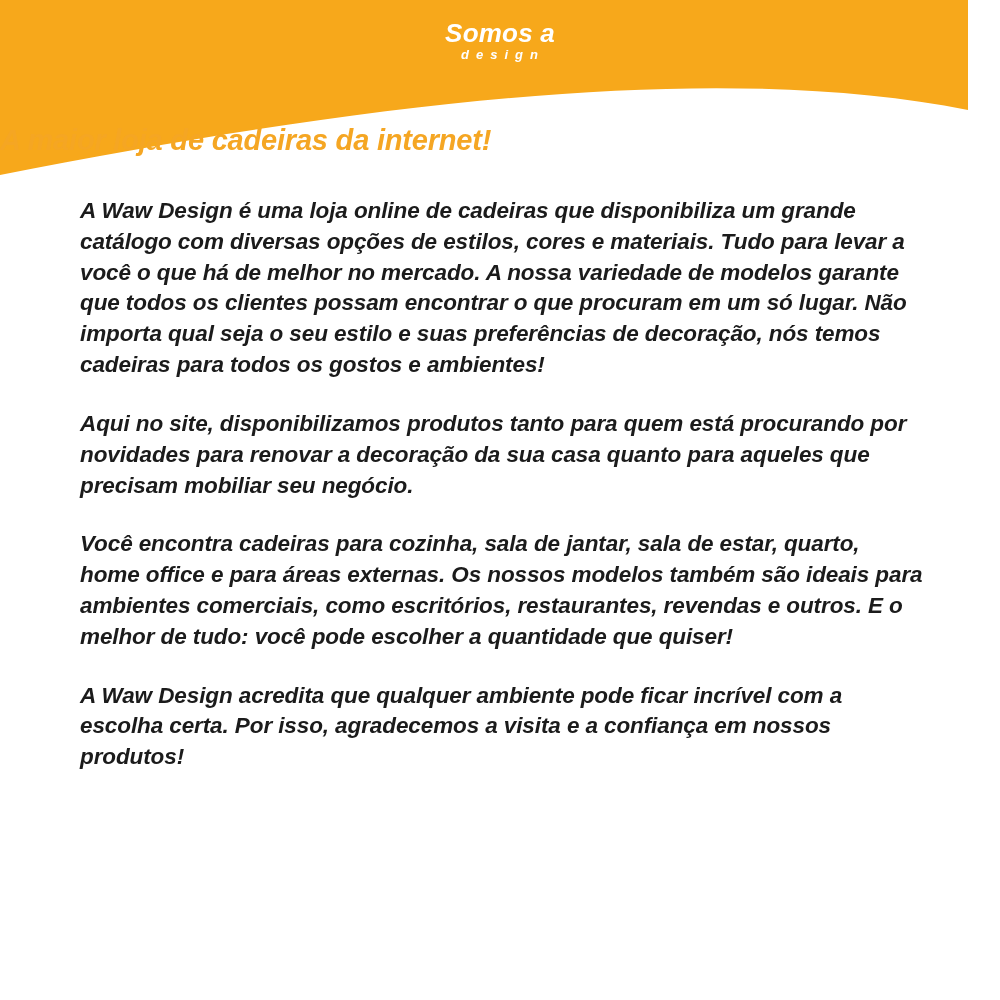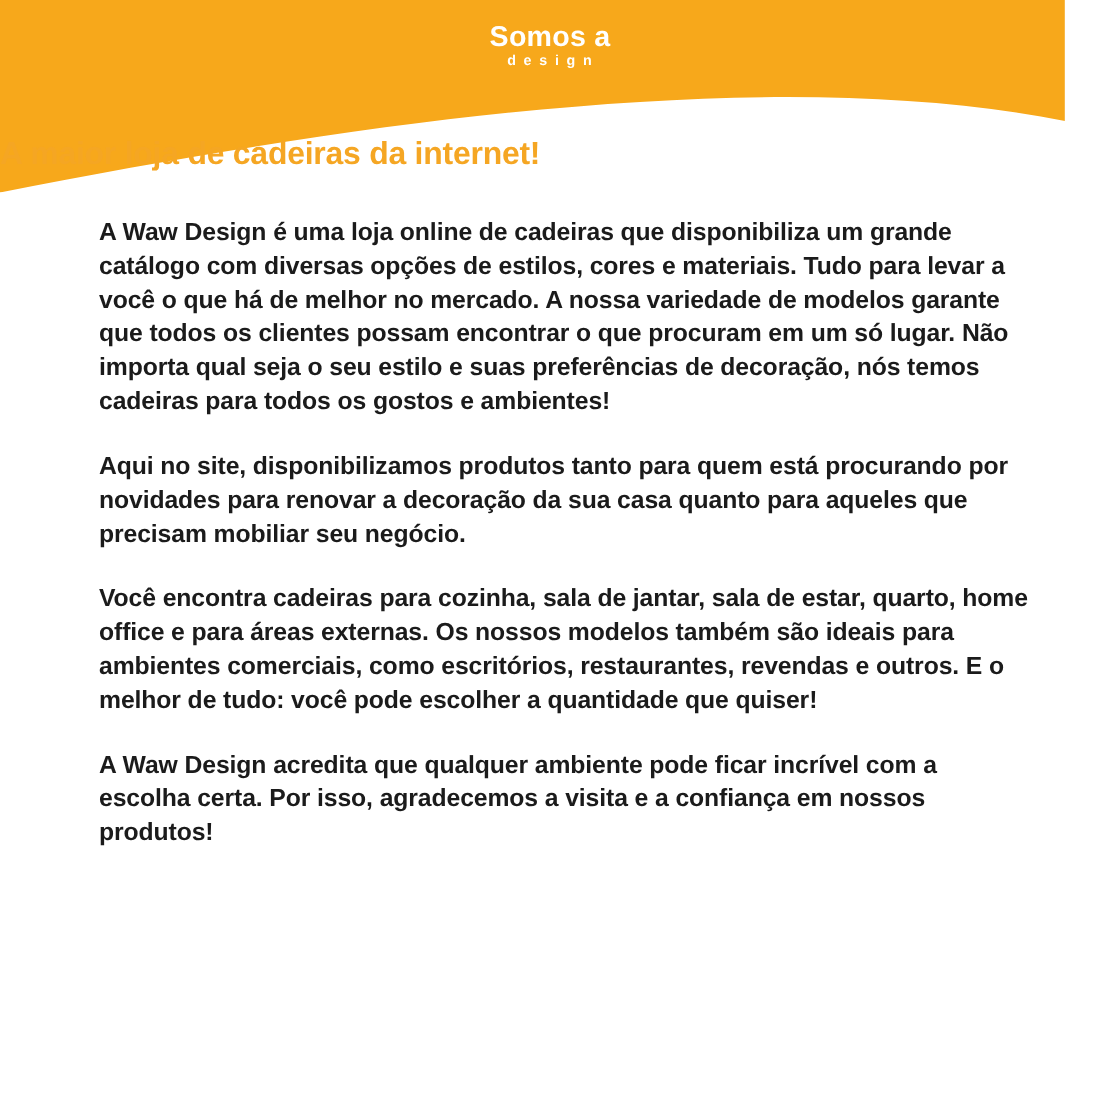--- a/index.html
+++ b/index.html
@@ -13,20 +13,21 @@
     font-family: "Liberation Sans", sans-serif;
     overflow: hidden;
   }
 
   .page {
     position: relative;
     width: 968px;
     height: 1000px;
     background: #ffffff;
     overflow: hidden;
+    font-style: italic;
   }
 
   
   .header {
     position: relative;
     width: 1000px;
     height: 175px;
     overflow: hidden;
   }
   .header-shape {
@@ -85,21 +86,21 @@
     font-size: 29px;
     font-weight: bold;
     color: #f5a623;
     letter-spacing: -0.2px;
   }
 
   
   .content {
     position: absolute;
     top: 196px;
-    left: 90px;
+    left: 80px;
     width: 845px;
   }
   .para {
     font-size: 22.5px;
     font-weight: bold;
     color: #1b1b1b;
     line-height: 1.37;
     margin: 0 0 28px 0;
     letter-spacing: -0.1px;
   }

